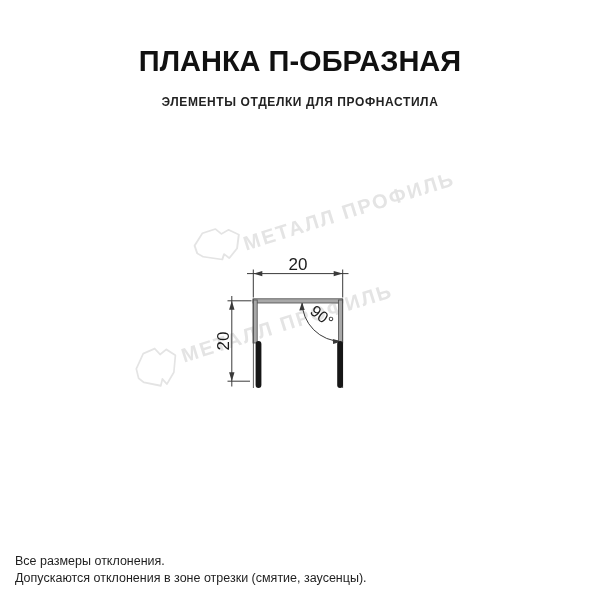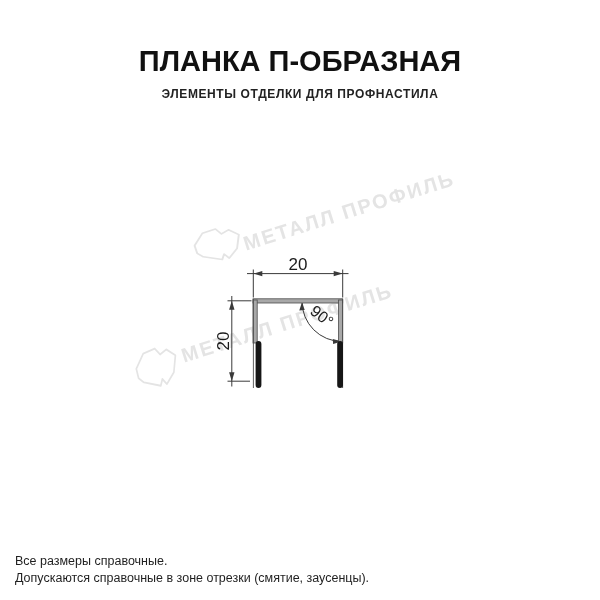--- a/index.html
+++ b/index.html
@@ -2,21 +2,21 @@
 <html><head>
 <meta charset="utf-8">
 <style>
   html,body{margin:0;padding:0;width:600px;height:600px;background:#ffffff;overflow:hidden;}
   body{font-family:"Liberation Sans", sans-serif;position:relative;}
   .page{position:absolute;inset:0;width:524px;height:600px;background:#fff;}
 
   
   .header{position:absolute;left:0;top:46px;width:600px;text-align:center;}
   .title-line{font-weight:800;font-size:29px;line-height:30px;color:#111;letter-spacing:0px;}
-  .subtitle{margin-top:11px;font-weight:700;font-size:12px;letter-spacing:0.6px;color:#222;}
+  .subtitle{margin-top:19px;font-weight:700;font-size:12px;letter-spacing:0.6px;color:#222;}
 
   
   .stamp-text{position:absolute;font-weight:700;font-size:20px;letter-spacing:2px;
     color:#e4e4e4;white-space:nowrap;transform-origin:0 50%;line-height:20px;}
   .stamp-a-text{left:244px;top:234px;transform:rotate(-17.5deg);}
   .stamp-b-text{left:182px;top:346px;transform:rotate(-17.5deg);}
   .stamp-logo{position:absolute;}
   .stamp-a-logo{left:192px;top:227px;width:52px;height:36px;}
   .stamp-b-logo{left:134px;top:346px;width:46px;height:44px;}
 
@@ -83,17 +83,17 @@
     </g>
 
     <g font-family="Liberation Sans, sans-serif" font-size="17" fill="#1a1a1a">
       <text x="298" y="270" text-anchor="middle">20</text>
       <text transform="translate(229,341) rotate(-90)" text-anchor="middle">20</text>
       <text transform="translate(309,313) rotate(38)" font-size="16">90°</text>
     </g>
   </svg>
 
   <div class="footer">
-    <div>Все размеры справочные.</div>
-    <div>Допускаются справочные в зоне отрезки (смятие, заусенцы).</div>
+    <div>Все размеры отклонения.</div>
+    <div>Допускаются отклонения в зоне отрезки (смятие, заусенцы).</div>
   </div>
 
 </div>
 
 </body></html>

